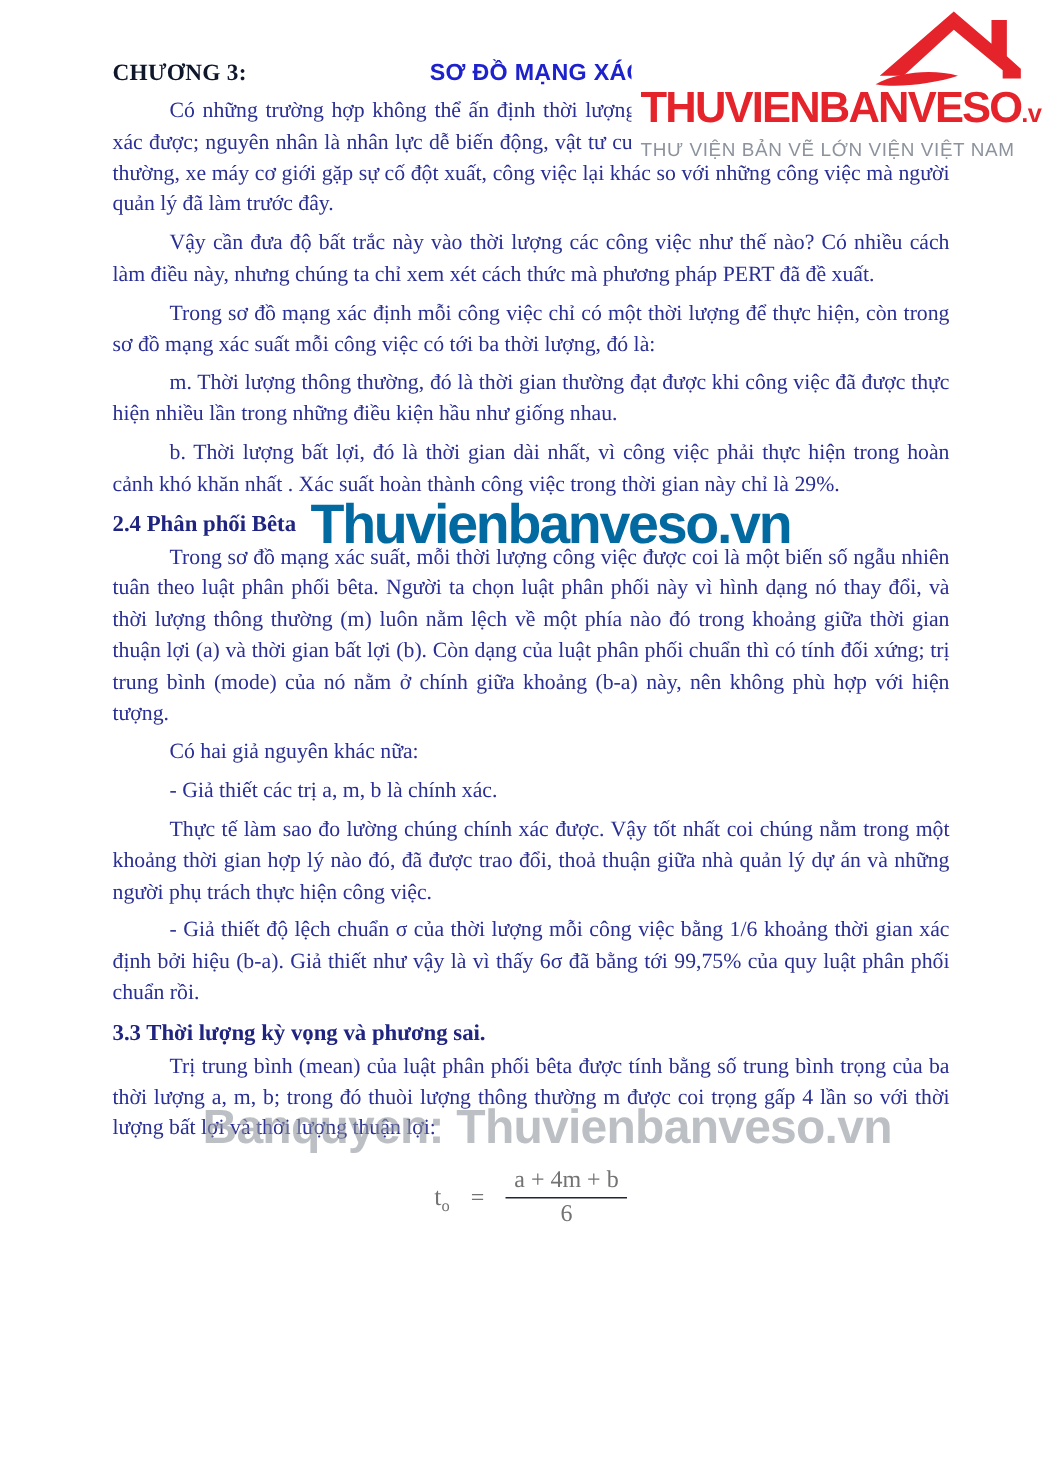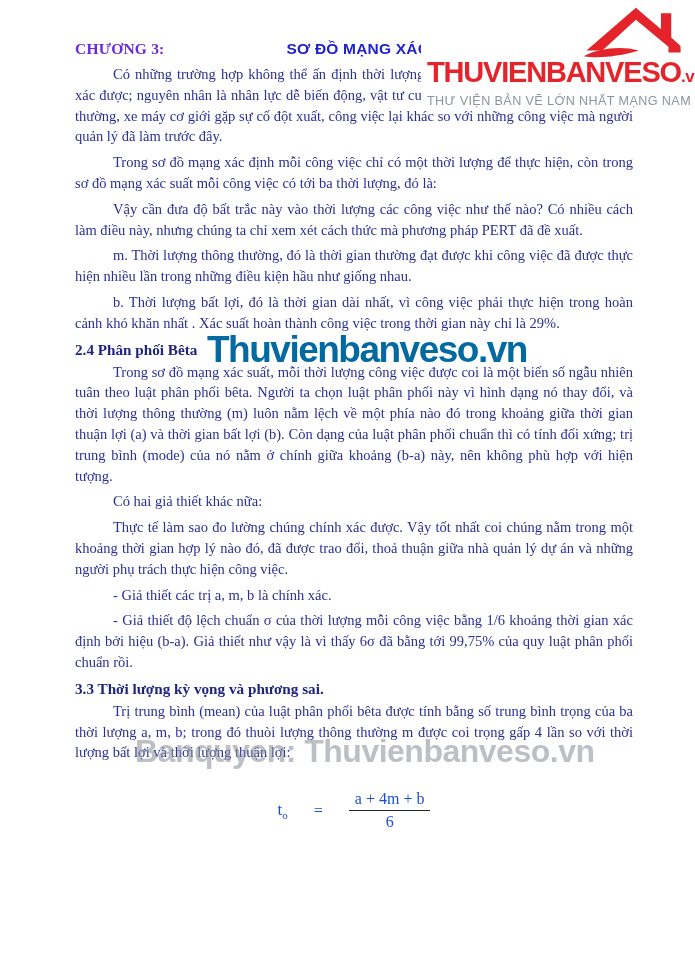--- a/index.html
+++ b/index.html
@@ -9,21 +9,21 @@
     -webkit-font-smoothing:antialiased;
   }
   .page{
     position:relative;width:695px;height:971px;background:#ffffff;
     box-sizing:border-box;padding:40px 62px 10px 75px;
     color:#2a2f93;
   }
   
   .chapter-row{display:flex;align-items:baseline;height:24px;}
   .chapter-label{
-    font-size:15.5px;font-weight:bold;color:#6d28d9;letter-spacing:.2px;
+    font-size:15.5px;font-weight:bold;color:#0f172a;letter-spacing:.2px;
     white-space:nowrap;
   }
   .chapter-title{
     margin-left:122px;
     font-family:"Liberation Sans","DejaVu Sans",sans-serif;
     font-size:15.5px;font-weight:bold;color:#1e22cc;letter-spacing:.2px;
     white-space:nowrap;
   }
   
   .logo{
@@ -59,22 +59,22 @@
     white-space:nowrap;pointer-events:none;margin-left:28px;
   }
   .wm-gray{
     position:absolute;left:22px;top:40px;z-index:5;
     font-family:"Liberation Sans","DejaVu Sans",sans-serif;
     font-weight:bold;font-size:32px;letter-spacing:-.5px;
     color:rgba(143,149,156,0.60);white-space:nowrap;pointer-events:none;
   }
   
   .formula-row{
-    display:flex;justify-content:center;align-items:center;gap:26px;
-    margin-top:26px;color:#1d4ed8;font-size:16px;
+    display:flex;justify-content:center;align-items:center;gap:14px;
+    margin-top:14px;color:#737373;font-size:16px;
   }
   .formula-var{font-size:17px;}
   .formula-sub{font-size:11px;vertical-align:-4px;}
   .frac{display:inline-flex;flex-direction:column;align-items:center;line-height:1.25;}
   .frac .num{padding:0 6px 1px 6px;border-bottom:1.4px solid #20262e;}
   .frac .den{padding-top:1px;}
 </style>
 </head>
 <body>
 
@@ -86,37 +86,37 @@
   </div>
 
   <div class="logo">
     <svg class="roof" viewBox="0 0 110 58" xmlns="http://www.w3.org/2000/svg" aria-hidden="true">
       <path fill="#e4232b" d="M4,50 L57,4 L84,27 L84,10 L95,10 L95,36 L105,45 L105,52 L92,52 L92,46 L57,17 L21,50 Z"></path>
       <path fill="#e4232b" d="M1,56 C18,47 42,45 60,50 C42,56 15,59 1,56 Z"></path>
     </svg>
     <div class="brand-line">
       <span>THUVIENBANVESO</span><span class="brand-tld">.vn</span>
     </div>
-    <div class="brand-tagline">THƯ VIỆN BẢN VẼ LỚN NHẤT MẠNG NAM</div>
+    <div class="brand-tagline">THƯ VIỆN BẢN VẼ LỚN VIỆN VIỆT NAM</div>
   </div>
 
   <p class="para">Có những trường hợp không thể ấn định thời lượng của các công việc một cách chính xác được; nguyên nhân là nhân lực dễ biến động, vật tư cung cấp trễ hạn, thời tiết thay đổi bất thường, xe máy cơ giới gặp sự cố đột xuất, công việc lại khác so với những công việc mà người quản lý đã làm trước đây.</p>
+  <p class="para">Vậy cần đưa độ bất trắc này vào thời lượng các công việc như thế nào? Có nhiều cách làm điều này, nhưng chúng ta chỉ xem xét cách thức mà phương pháp PERT đã đề xuất.</p>
   <p class="para">Trong sơ đồ mạng xác định mỗi công việc chỉ có một thời lượng để thực hiện, còn trong sơ đồ mạng xác suất mỗi công việc có tới ba thời lượng, đó là:</p>
-  <p class="para">Vậy cần đưa độ bất trắc này vào thời lượng các công việc như thế nào? Có nhiều cách làm điều này, nhưng chúng ta chỉ xem xét cách thức mà phương pháp PERT đã đề xuất.</p>
   <p class="para">m. Thời lượng thông thường, đó là thời gian thường đạt được khi công việc đã được thực hiện nhiều lần trong những điều kiện hầu như giống nhau.</p>
   <p class="para">b. Thời lượng bất lợi, đó là thời gian dài nhất, vì công việc phải thực hiện trong hoàn cảnh khó khăn nhất . Xác suất hoàn thành công việc trong thời gian này chỉ là 29%.</p>
 
   <div class="section-heading">
     <span>2.4 Phân phối Bêta</span>
     <span class="wm-red">Thuvienbanveso.vn</span>
   </div>
   <p class="para">Trong sơ đồ mạng xác suất, mỗi thời lượng công việc được coi là một biến số ngẫu nhiên tuân theo luật phân phối bêta. Người ta chọn luật phân phối này vì hình dạng nó thay đổi, và thời lượng thông thường (m) luôn nằm lệch về một phía nào đó trong khoảng giữa thời gian thuận lợi (a) và thời gian bất lợi (b). Còn dạng của luật phân phối chuẩn thì có tính đối xứng; trị trung bình (mode) của nó nằm ở chính giữa khoảng (b-a) này, nên không phù hợp với hiện tượng.</p>
-  <p class="para">Có hai giả thiết khác nữa:</p>
+  <p class="para">Có hai giả nguyên khác nữa:</p>
+  <p class="para">- Giả thiết các trị a, m, b là chính xác.</p>
   <p class="para">Thực tế làm sao đo lường chúng chính xác được. Vậy tốt nhất coi chúng nằm trong một khoảng thời gian hợp lý nào đó, đã được trao đổi, thoả thuận giữa nhà quản lý dự án và những người phụ trách thực hiện công việc.</p>
-  <p class="para">- Giả thiết các trị a, m, b là chính xác.</p>
   <p class="para">- Giả thiết độ lệch chuẩn σ của thời lượng mỗi công việc bằng 1/6 khoảng thời gian xác định bởi hiệu (b-a). Giả thiết như vậy là vì thấy 6σ đã bằng tới 99,75% của quy luật phân phối chuẩn rồi.</p>
 
   <div class="section-heading">3.3 Thời lượng kỳ vọng và phương sai.</div>
   <p class="para">
     <span>Trị trung bình (mean) của luật phân phối bêta được tính bằng số trung bình trọng của ba thời lượng a, m, b; trong đó thuòi lượng thông thường m được coi trọng gấp 4 lần so với thời lượng bất lợi và thời lượng thuận lợi:</span>
     <span class="wm-gray">Banquyen: Thuvienbanveso.vn</span>
   </p>
 
   <div class="formula-row">
     <span><span class="formula-var">t</span><span class="formula-sub">o</span></span>

